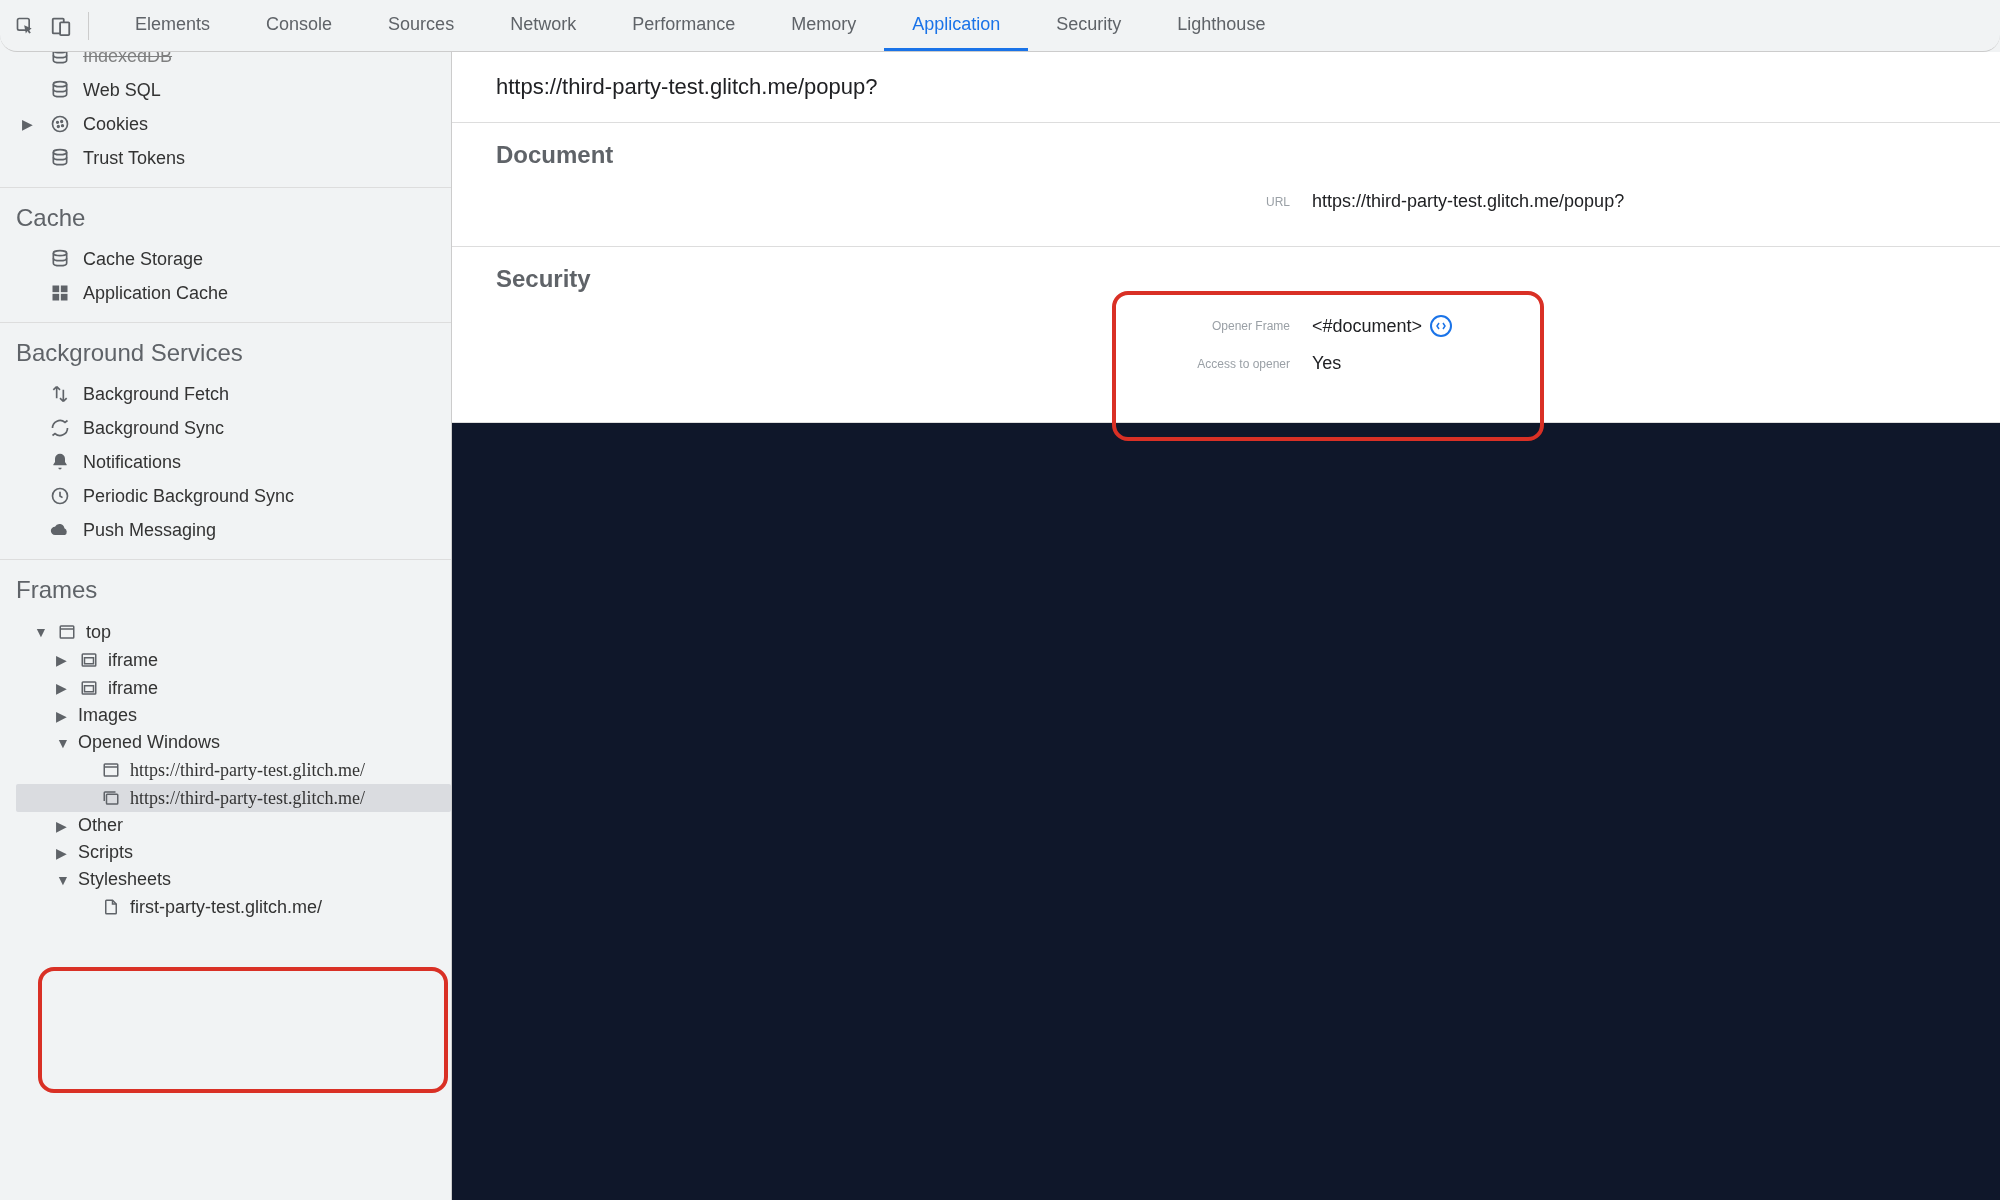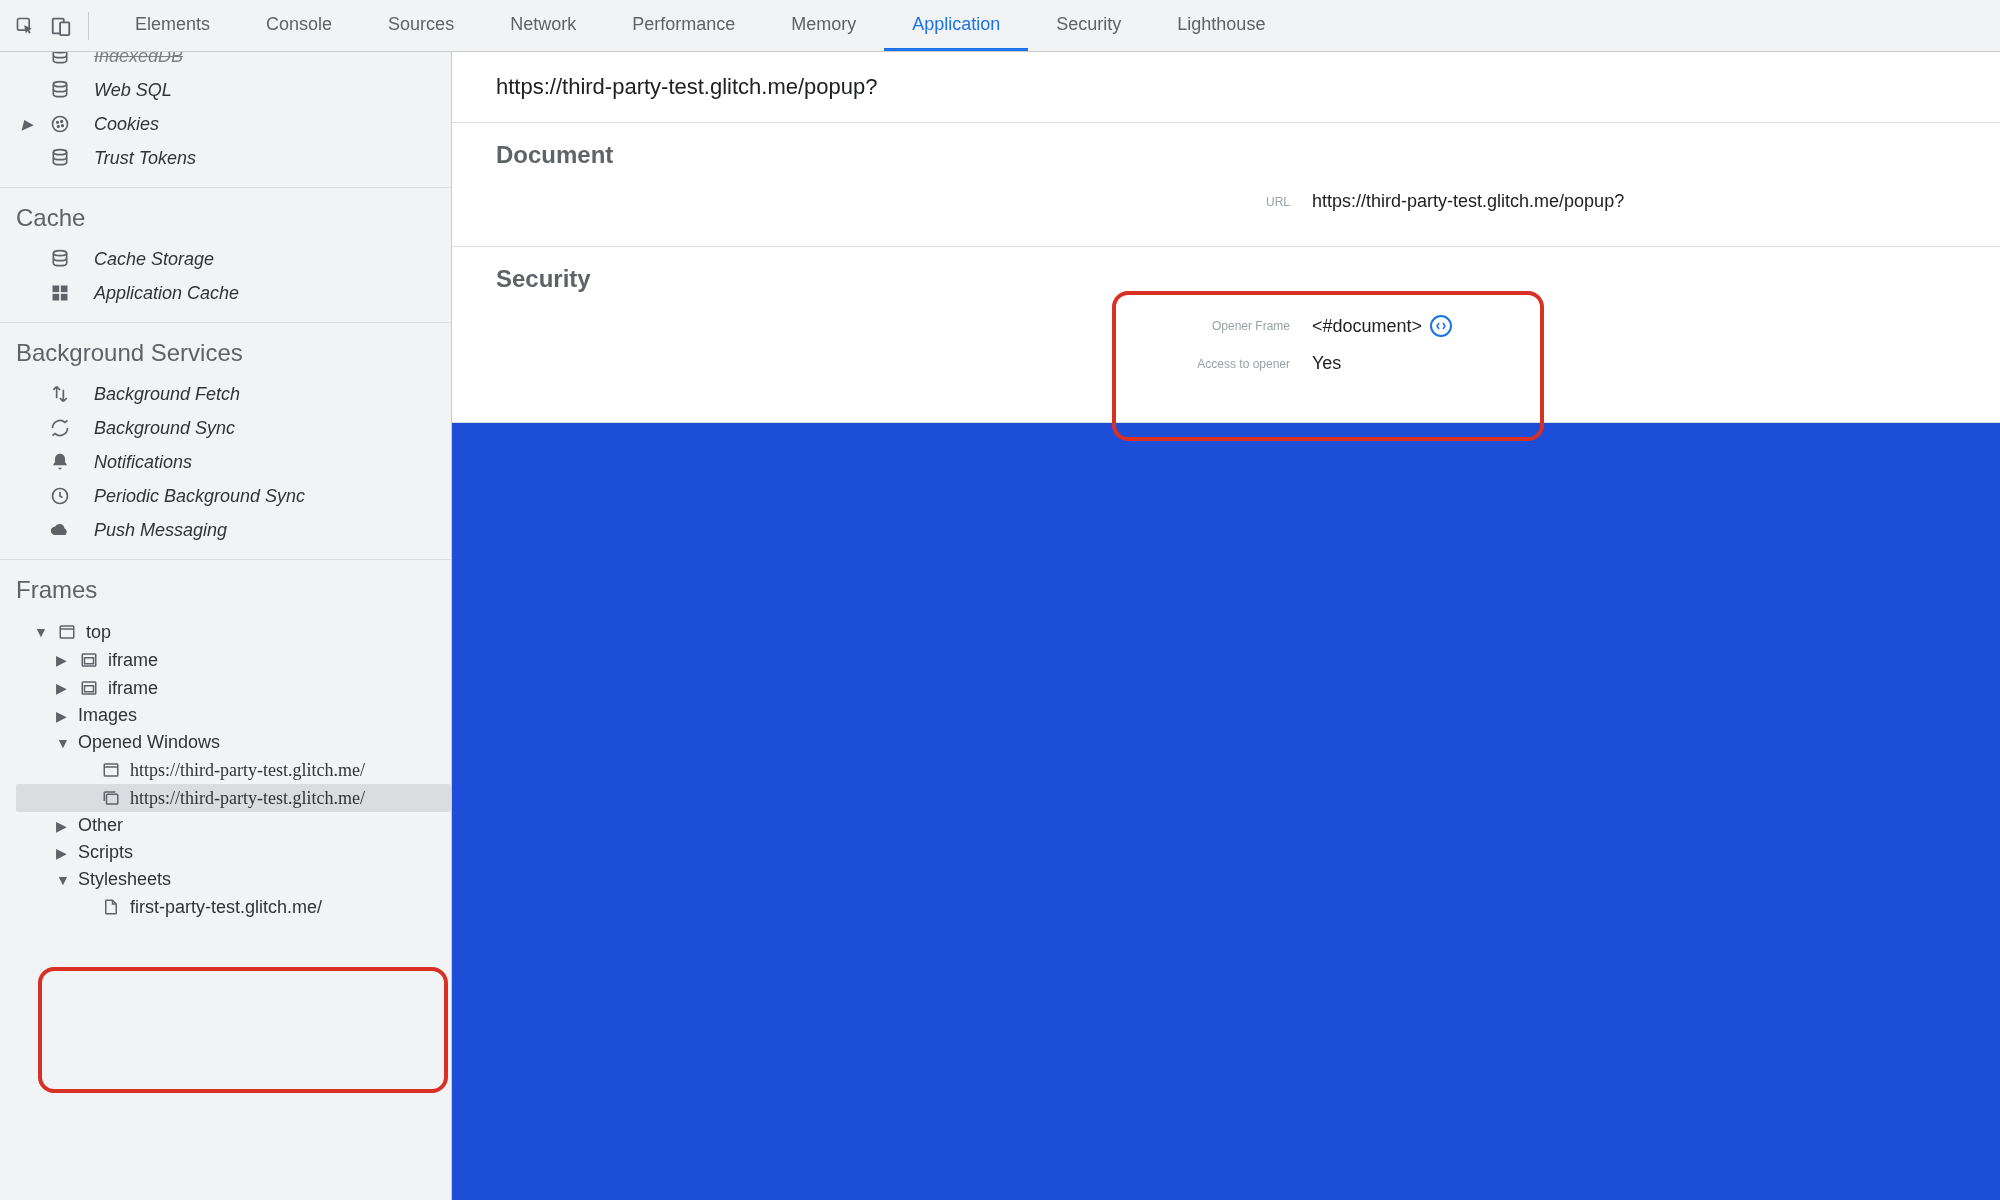--- a/index.html
+++ b/index.html
@@ -14,20 +14,21 @@
   }
   
   .tabbar {
     display: flex;
     align-items: center;
     height: 52px;
     background: #f1f3f4;
     border-bottom: 1px solid #ccc;
     padding: 0 10px;
     gap: 6px;
+    border-radius: 17px;
   }
   .tab-icon {
     width: 30px;
     height: 30px;
     display: flex;
     align-items: center;
     justify-content: center;
     color: #5f6368;
   }
   .tab-divider {
@@ -71,27 +72,26 @@
   }
   .side-section-label {
     padding: 16px 16px 10px 16px;
     color: #5f6368;
     font-size: 24px;
     border-top: 1px solid #ddd;
   }
   .side-item {
     display: flex;
     align-items: center;
-    gap: 22px;
+    gap: 11px;
     padding: 5px 10px 5px 48px;
     cursor: pointer;
     color: #333;
     font-size: 18px;
     white-space: nowrap;
-    font-style: italic;
   }
   .side-item .expander {
     position: absolute;
     margin-left: -26px;
     color: #5f6368;
     font-size: 14px;
   }
   .side-item .icon {
     width: 24px;
     height: 24px;
@@ -139,21 +139,21 @@
   .indent-3 { padding-left: 62px; }
   .highlight-box {
     position: absolute;
     border: 4px solid #d93025;
     border-radius: 16px;
     pointer-events: none;
   }
   
   .content {
     flex: 1;
-    background: #1d4ed8;
+    background: #0f172a;
     overflow: auto;
   }
   .content-header {
     background: #fff;
     padding: 22px 44px;
     border-bottom: 1px solid #ddd;
     font-size: 22px;
     color: #202124;
   }
   .content-block {

